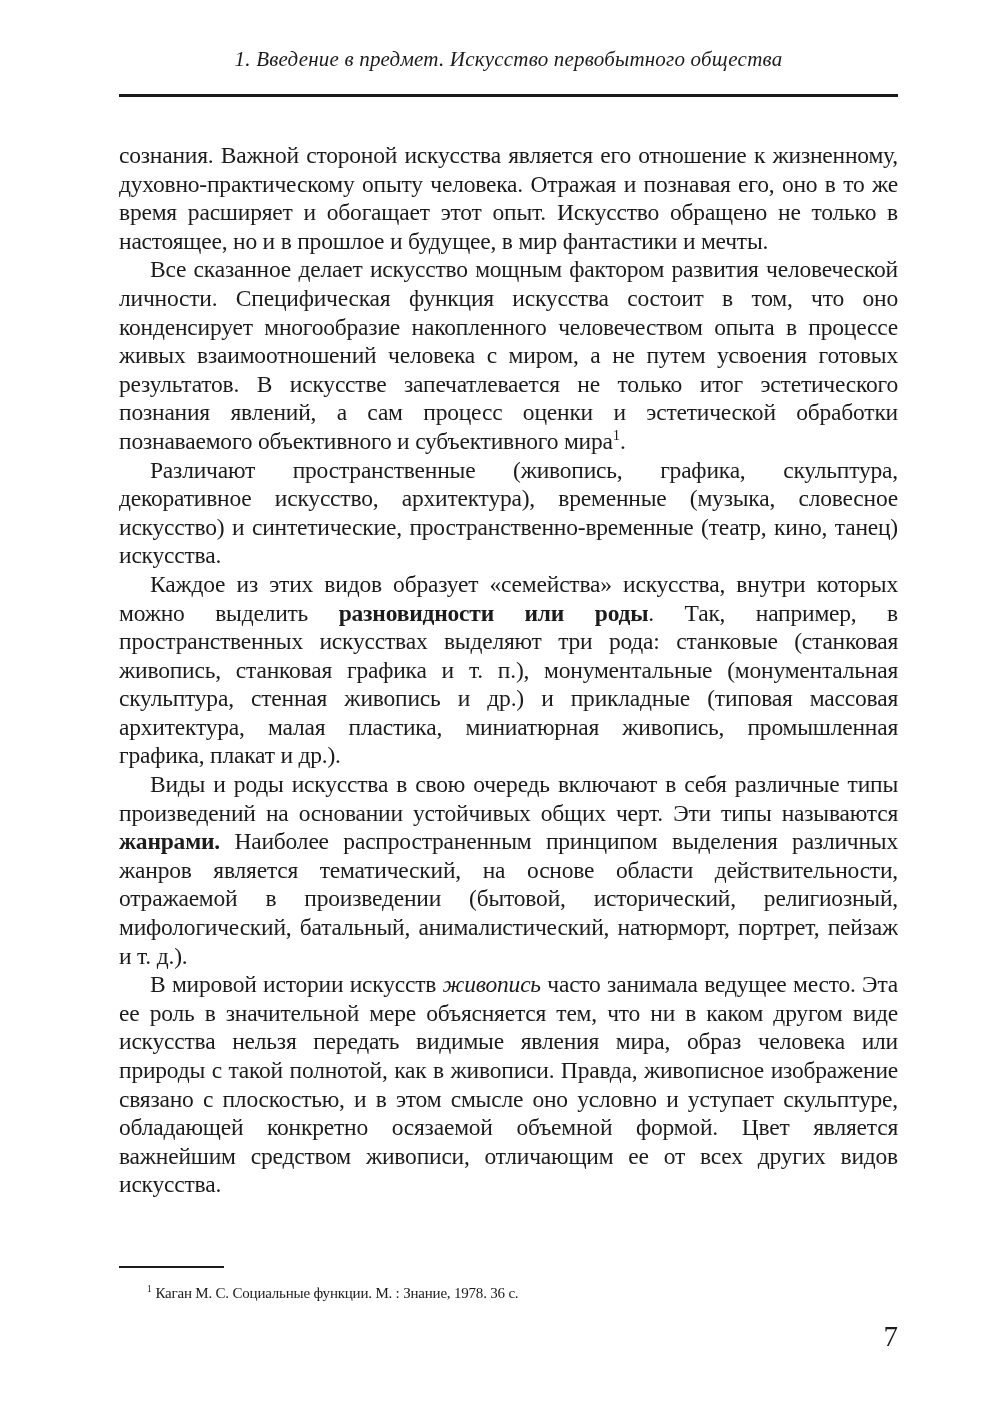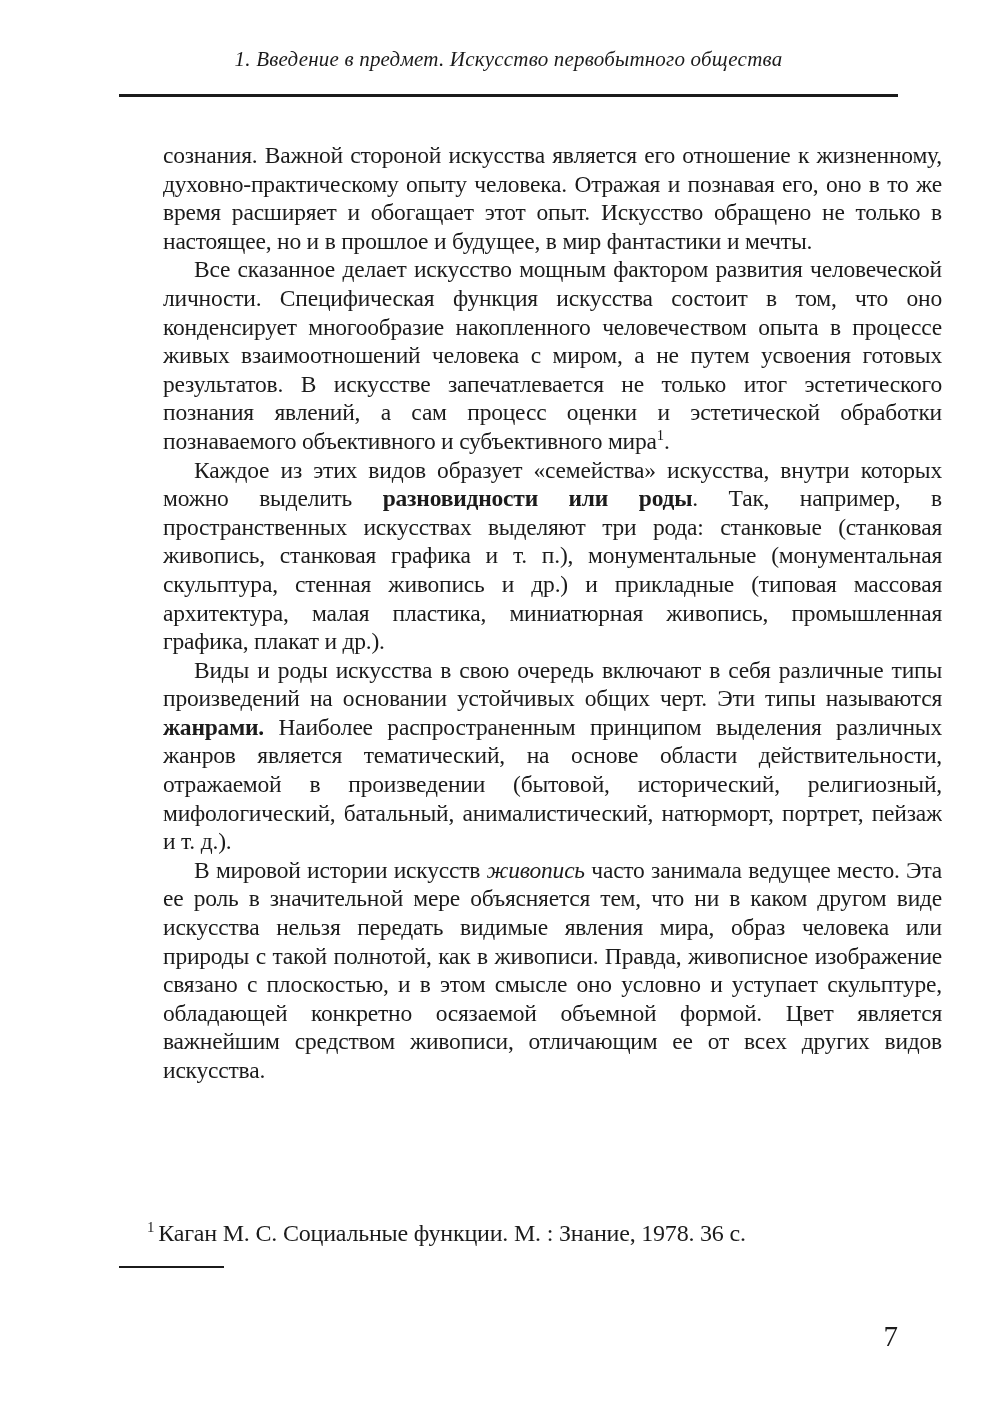--- a/index.html
+++ b/index.html
@@ -42,21 +42,20 @@
     top: 141px;
     left: 119px;
     width: 779px;
     height: 1118px;
     overflow: hidden;
     font-size: 23.5px;
     line-height: 28.6px;
     letter-spacing: -0.2px;
     text-align: justify;
     text-justify: inter-word;
-    margin-left: 44px;
   }
   .body-text p {
     margin: 0;
     padding: 0;
     text-indent: 31px;
   }
   .body-text p.no-indent {
     text-indent: 0;
   }
   .body-text sup, .footnote sup {
@@ -67,24 +66,24 @@
   .footnote-rule {
     position: absolute;
     top: 1266px;
     left: 119px;
     width: 105px;
     height: 2px;
     background: var(--ink, #1b1b1b);
   }
   .footnote {
     position: absolute;
-    top: 1220px;
+    top: 1280px;
     left: 119px;
     width: 779px;
-    font-size: 24px;
+    font-size: 15px;
     line-height: 26px;
     letter-spacing: -0.2px;
     text-indent: 28px;
   }
   .footnote sup {
     margin-right: 4px;
   }
   .page-number {
     position: absolute;
     top: 1318px;
@@ -100,20 +99,21 @@
 
 <div class="page">
 
   <div class="running-head">1. Введение в предмет. Искусство первобытного общества</div>
 
   <div class="head-rule"></div>
 
   <div class="body-text">
       <p class="no-indent"><span>сознания. Важной стороной искусства является его отношение к жизненному, духовно-практическому опыту человека. Отражая и познавая его, оно в то же время расширяет и обогащает этот опыт. Искусство обращено не только в настоящее, но и в прошлое и будущее, в мир фантастики и мечты.</span></p>
       <p><span>Все сказанное делает искусство мощным фактором развития человеческой личности. Специфическая функция искусства состоит в том, что оно конденсирует многообразие накопленного человечеством опыта в процессе живых взаимоотношений человека с миром, а не путем усвоения готовых результатов. В искусстве запечатлевается не только итог эстетического познания явлений, а сам процесс оценки и эстетической обработки познаваемого объективного и субъективного мира</span><sup>1</sup><span>.</span></p>
+      <p><span>Различают пространственные (живопись, графика, скульптура, декоративное искусство, архитектура), временные (музыка, словесное искусство) и синтетические, пространственно-временные (театр, кино, танец) искусства.</span></p>
       <p><span>Каждое из этих видов образует «семейства» искусства, внутри которых можно выделить </span><span style="font-weight: bold;">разновидности или роды</span><span>. Так, например, в пространственных искусствах выделяют три рода: станковые (станковая живопись, станковая графика и т. п.), монументальные (монументальная скульптура, стенная живопись и др.) и прикладные (типовая массовая архитектура, малая пластика, миниатюрная живопись, промышленная графика, плакат и др.).</span></p>
       <p><span>Виды и роды искусства в свою очередь включают в себя различные типы произведений на основании устойчивых общих черт. Эти типы называются </span><span style="font-weight: bold;">жанрами.</span><span> Наиболее распространенным принципом выделения различных жанров является тематический, на основе области действительности, отражаемой в произведении (бытовой, исторический, религиозный, мифологический, батальный, анималистический, натюрморт, портрет, пейзаж и т. д.).</span></p>
       <p><span>В мировой истории искусств </span><span style="font-style: italic;">живопись</span><span> часто занимала ведущее место. Эта ее роль в значительной мере объясняется тем, что ни в каком другом виде искусства нельзя передать видимые явления мира, образ человека или природы с такой полнотой, как в живописи. Правда, живописное изображение связано с плоскостью, и в этом смысле оно условно и уступает скульптуре, обладающей конкретно осязаемой объемной формой. Цвет является важнейшим средством живописи, отличающим ее от всех других видов искусства.</span></p>
     </div>
 
   <div class="footnote-rule"></div>
 
   <div class="footnote">
     <sup>1</sup><span>Каган М. С. Социальные функции. М. : Знание, 1978. 36 с.</span>
   </div>

